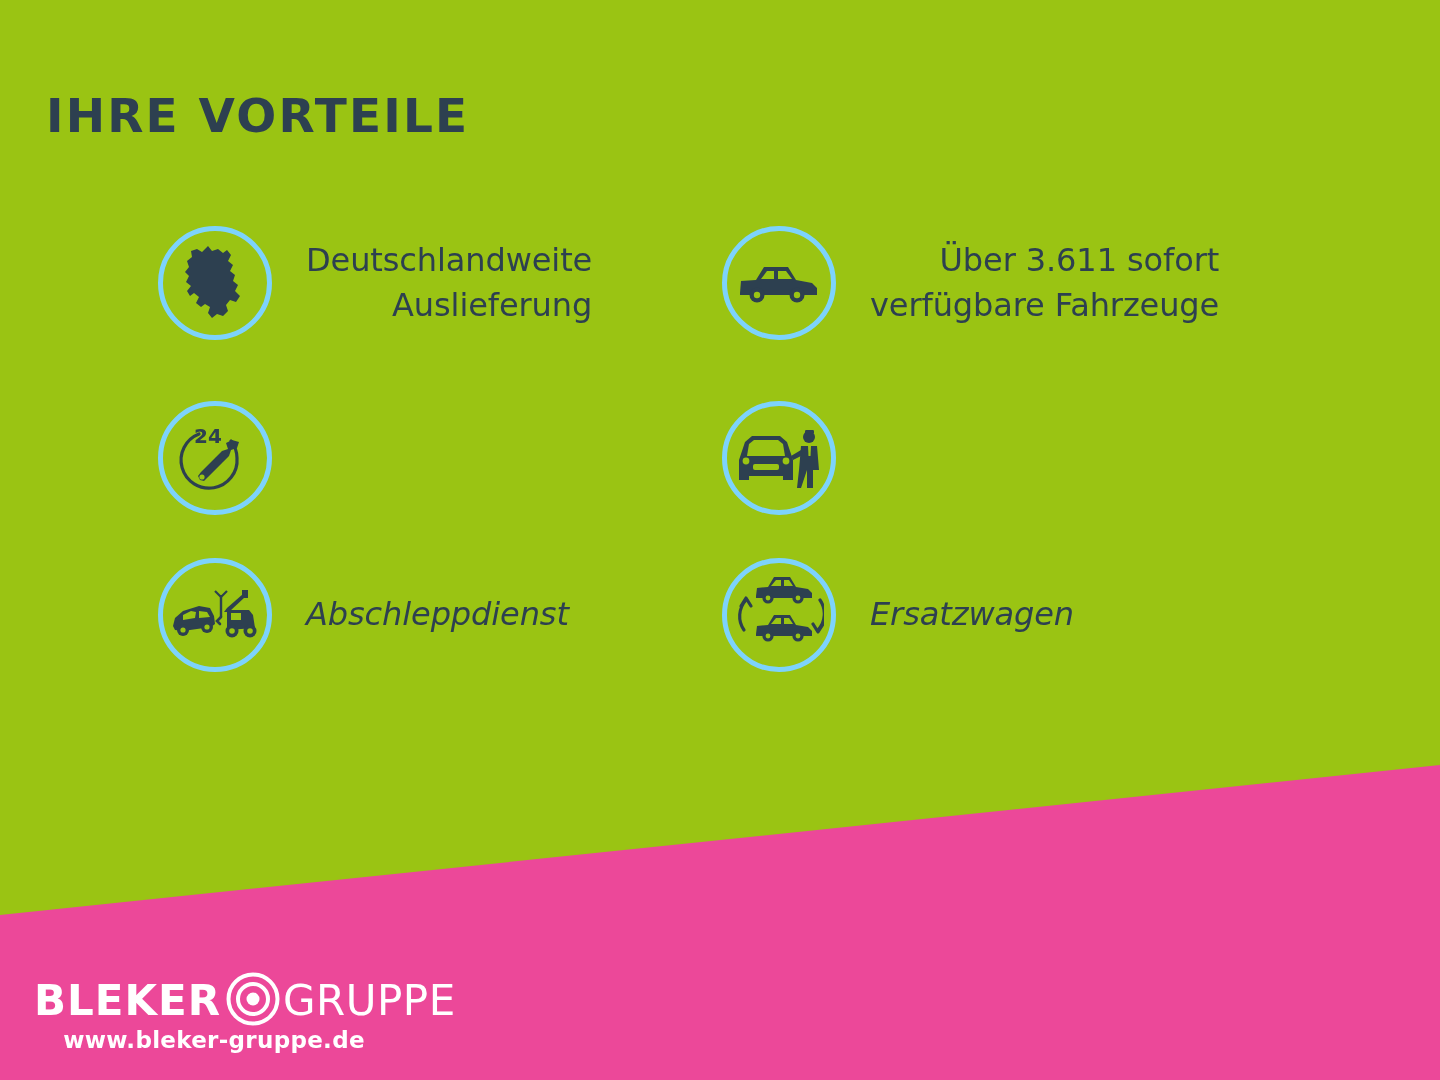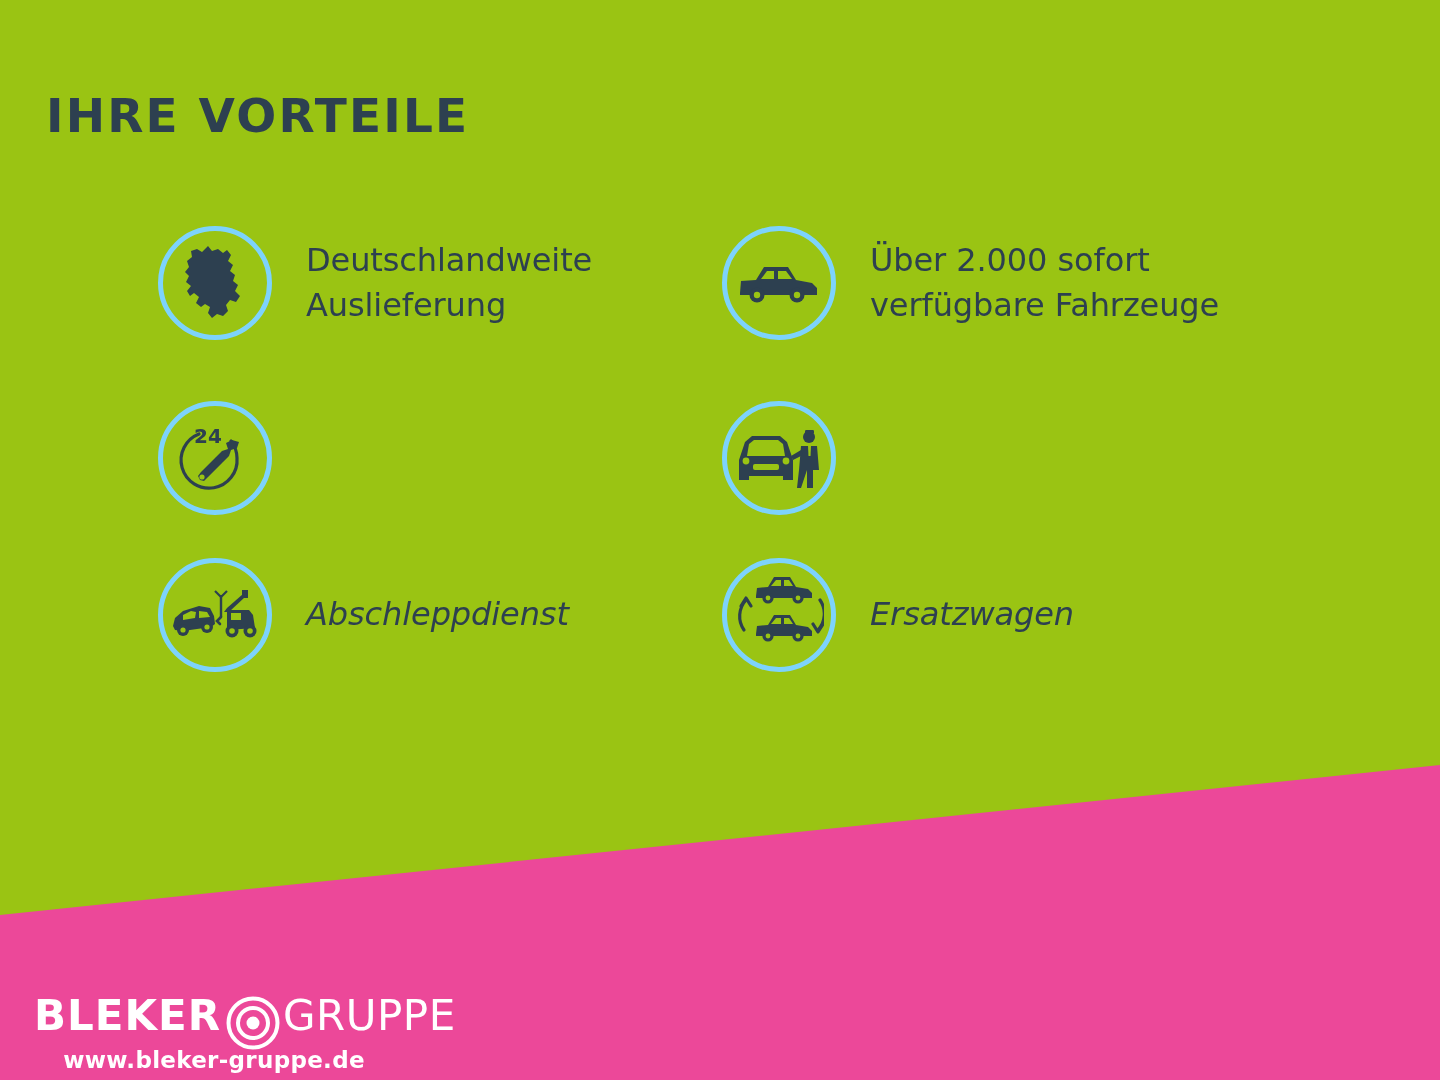--- a/index.html
+++ b/index.html
@@ -60,20 +60,21 @@
     top: 0;
   }
   .col-left  { left: 158px; width: 560px; }
   .col-right { left: 722px; width: 600px; }
 
   .benefit-item {
     position: absolute;
     display: flex;
     align-items: center;
     height: 122px;
+    text-align: right;
   }
   .row-0 { top: 0px; }
   .row-1 { top: 175px; }
   .row-2 { top: 332px; font-style: italic; }
 
   .icon-circle {
     flex: 0 0 auto;
     width: 114px;
     height: 114px;
     border: 5px solid #7dd3fc;
@@ -96,22 +97,22 @@
   }
 
   
   #logo-block {
     position: absolute;
     left: 34px;
     top: 975px;
   }
   #logo-wordmark {
     display: flex;
+    align-items: center;
     height: 52px;
-    margin-top: 20px;
   }
   .logo-word {
     font-size: 42px;
     font-weight: bold;
     letter-spacing: 1px;
     color: #ffffff;
     line-height: 1;
     font-family: "DejaVu Sans", "Liberation Sans", sans-serif;
   }
   .logo-word.thin { font-weight: normal; letter-spacing: 0.5px; }
@@ -218,21 +219,21 @@
                        L2 36 Z"></path>
               <path fill="#9ac413" d="M29 12 L36 12 L36 20 L23 20 Z"></path>
               <path fill="#9ac413" d="M40 12 L48 12 L54 20 L40 20 Z"></path>
               <circle cx="19" cy="36" r="7.5"></circle>
               <circle cx="19" cy="36" r="3.2" fill="#9ac413"></circle>
               <circle cx="59" cy="36" r="7.5"></circle>
               <circle cx="59" cy="36" r="3.2" fill="#9ac413"></circle>
             </g>
           </svg>
         </div>
-        <div class="benefit-label">Über 2.000 sofort
+        <div class="benefit-label">Über 3.611 sofort
 verfügbare Fahrzeuge</div>
       </div>
 
       <div class="benefit-item row-1">
         <div class="icon-circle">
           <svg width="88" height="64" viewBox="0 0 88 64">
             <g fill="#2d4050">
 
               <path d="M4 54 L4 34 L10 16 L17 10 L45 10 L52 16 L58 34 L58 54 L48 54
                        L48 50 L14 50 L14 54 Z"></path>

